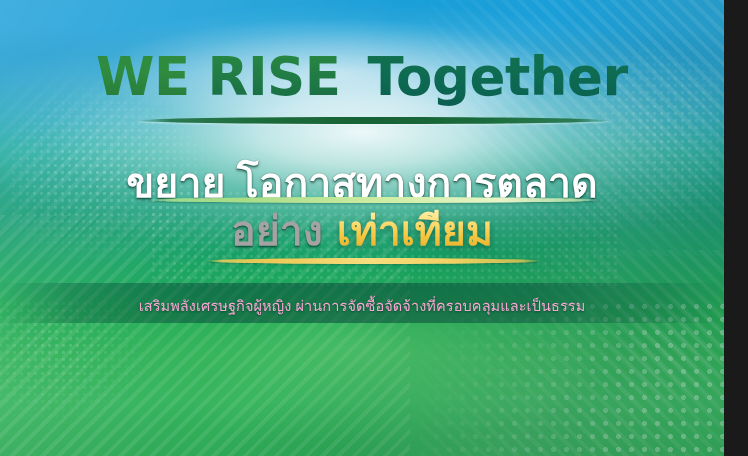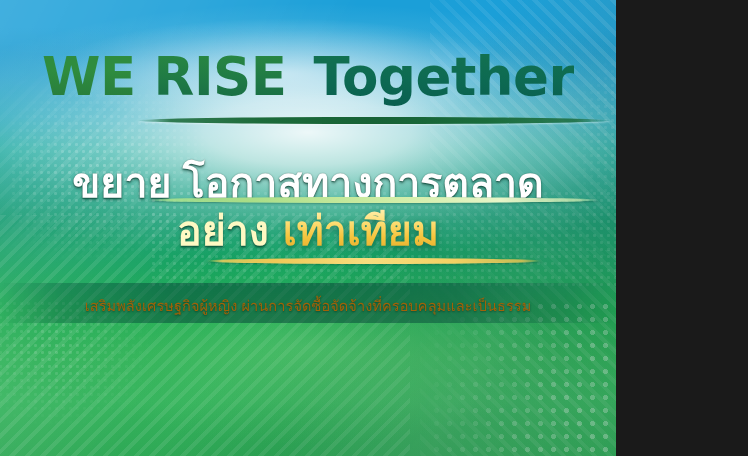--- a/index.html
+++ b/index.html
@@ -3,21 +3,21 @@
 <meta charset="utf-8">
 <title>WE RISE Together Banner</title>
 <style>
   html, body {
     margin: 0;
     padding: 0;
     background: #1a1a1a;
   }
   #banner {
     position: relative;
-    width: 616px;
+    width: 724px;
     height: 456px;
     overflow: hidden;
     font-family: "DejaVu Sans", "Liberation Sans", sans-serif;
     -webkit-font-smoothing: antialiased;
   }
 
   
   .layer {
     position: absolute;
     inset: 0;
@@ -271,21 +271,21 @@
       0 1px 1px rgba(0,45,34,0.45),
       0 0 1px rgba(0,50,38,0.6);
     margin-top: 12px;
   }
   .thai-2 {
     top: 210px;
     font-size: 41px;
     line-height: 1.05;
   }
   .thai-2 .white {
-    color: #fef9c3;
+    color: #a3a3a3;
     text-shadow:
       0 2px 3px rgba(0,55,40,0.55),
       0 1px 1px rgba(0,45,34,0.45);
     text-align: right;
   }
   .thai-2 .gold {
     background: linear-gradient(180deg, #fff0b2 0%, #ffe07a 28%, #f5c53e 62%, #e2a92a 100%);
     -webkit-background-clip: text;
     background-clip: text;
     color: transparent;
@@ -330,21 +330,21 @@
   }
 
   
   .subtitle {
     position: absolute;
     top: 294px;
     left: 0; right: 0;
     font-family: "Liberation Sans", "DejaVu Sans", sans-serif;
     font-size: 14.5px;
     font-weight: 400;
-    color: #a16207;
+    color: #f9a8d4;
     letter-spacing: 0.1px;
     white-space: nowrap;
     text-shadow: 0 1px 2px rgba(0,45,34,0.6);
   }
 </style>
 </head>
 <body>
 
 <div id="banner">
 

